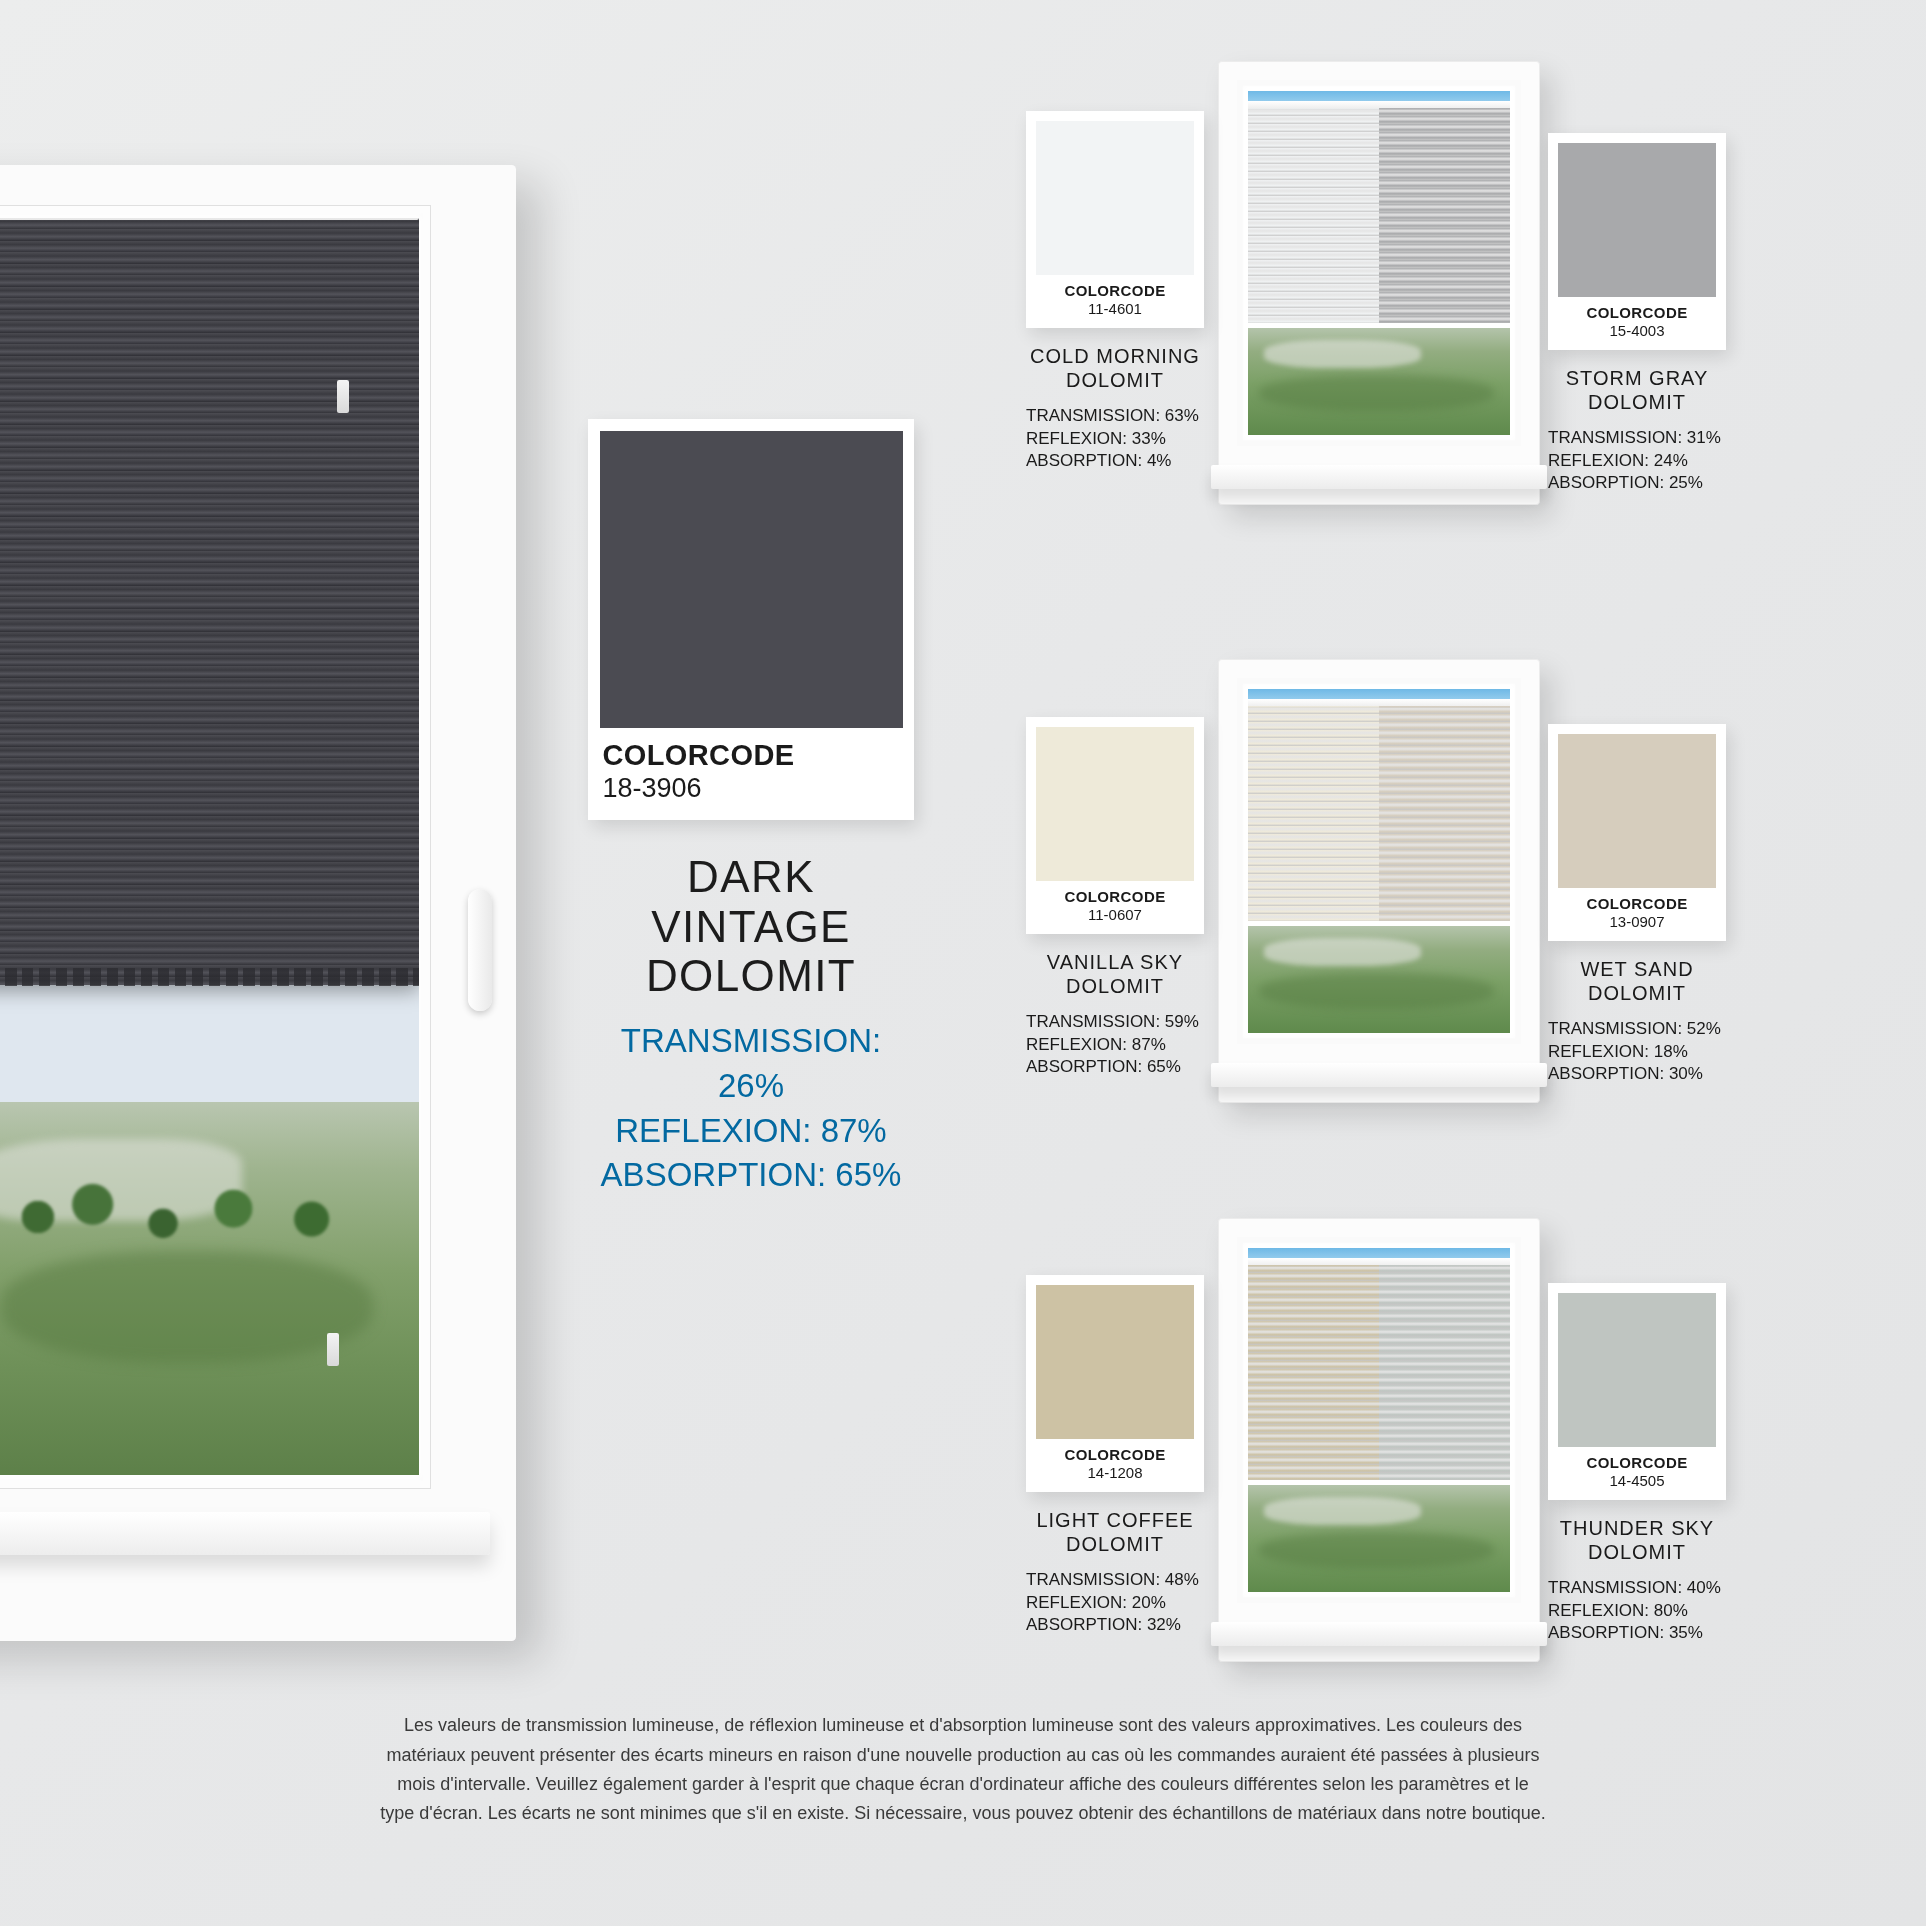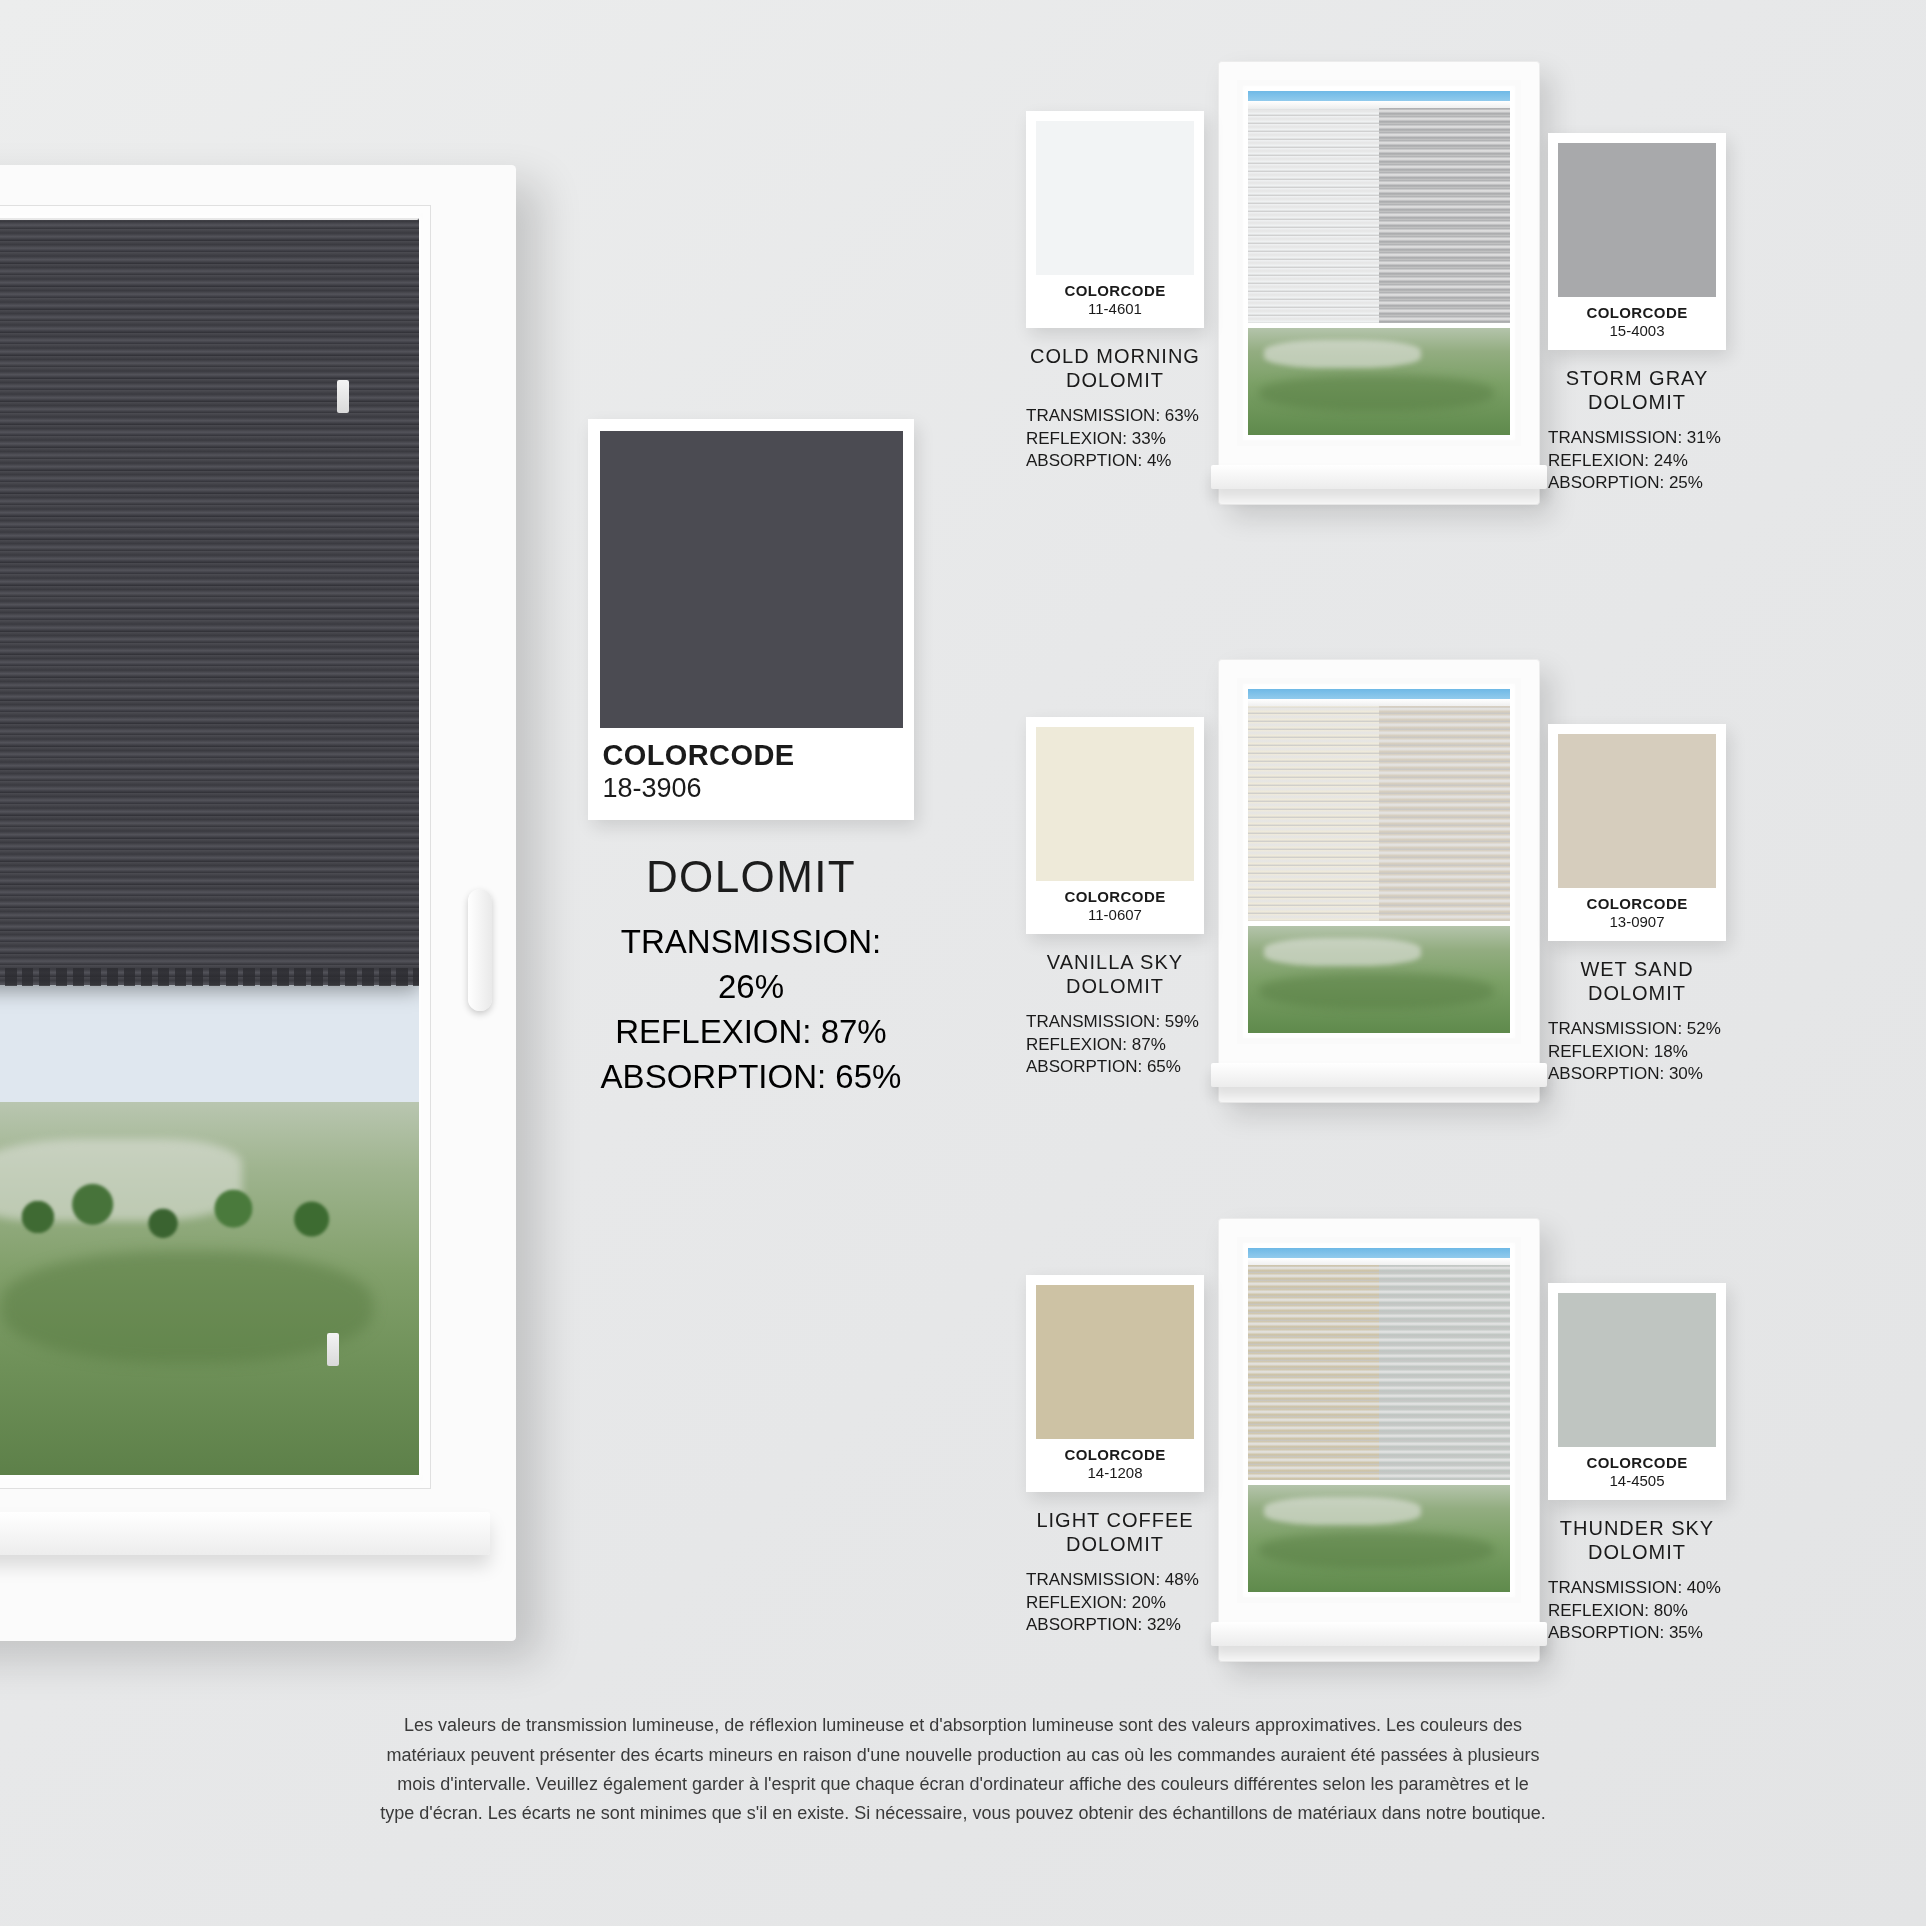--- a/index.html
+++ b/index.html
@@ -198,21 +198,21 @@
     line-height: 1.12;
     font-weight: 400;
     color: #1c1c1c;
   }
   .main-specs {
     margin-top: 18.6px;
     text-align: center;
     font-size: 33px;
     line-height: 1.36;
     font-weight: 300;
-    color: #000000;
+    color: #0369a1;
   }
 
   
   .scene {
     position: absolute;
     width: 322px;
     height: 444px;
   }
   .scene-frame {
     position: absolute;
@@ -349,20 +349,21 @@
 
 <div class="main-card">
   <div class="pantone">
     <div class="chip" id="main-chip" style="background: rgb(75, 75, 82);"></div>
     <div class="meta">
       <div class="cc-label">COLORCODE</div>
       <div class="cc-value">18-3906</div>
     </div>
   </div>
   <div class="main-title">
+    <div>DARK VINTAGE</div>
     <div>DOLOMIT</div>
   </div>
   <div class="main-specs">
     <div>TRANSMISSION: 26%</div>
     <div>REFLEXION: 87%</div>
     <div>ABSORPTION: 65%</div>
   </div>
 </div>
 
 <div class="scene" style="left:1218px; top:61px;">

